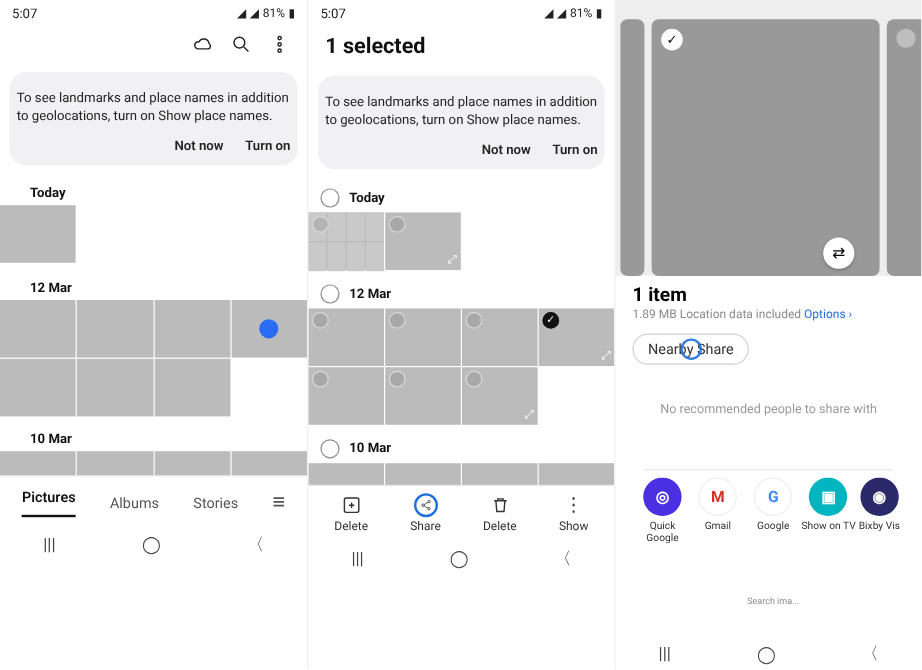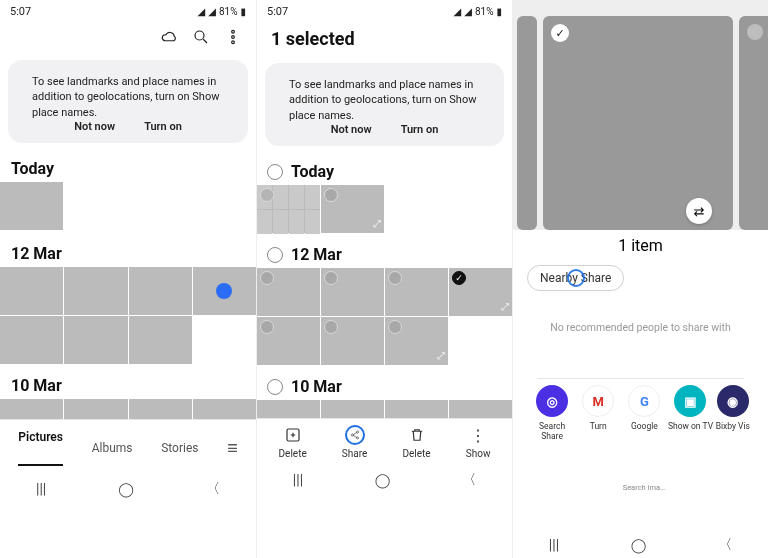--- a/index.html
+++ b/index.html
@@ -11,27 +11,27 @@
   .statusbar { height: 22px; display: flex; align-items: center; justify-content: space-between; padding: 0 10px; font-size: 11px; color: #222; }
   .statusbar .right { display: flex; align-items: center; gap: 3px; font-size: 10px; }
 
   
   .header-icons { display: flex; justify-content: flex-end; align-items: center; gap: 14px; padding: 6px 14px 10px; }
   .icon-btn { width: 18px; height: 18px; display: flex; align-items: center; justify-content: center; color: #222; }
   .icon-btn svg { width: 18px; height: 18px; stroke: #222; fill: none; stroke-width: 1.6; }
   .title-row { padding: 6px 14px 10px; font-size: 18px; font-weight: 700; color: #111; }
 
   
-  .banner { margin: 4px 8px 10px; background: #f1f1f3; border-radius: 14px; padding: 14px 24px 10px; }
+  .banner { margin: 4px 8px 10px; background: #f1f1f3; border-radius: 14px; padding: 14px 6px 10px; }
   .banner-text { font-size: 11px; line-height: 1.4; color: #222; }
-  .banner-actions { display: flex; justify-content: center; gap: 29px; }
+  .banner-actions { display: flex; justify-content: flex-end; gap: 18px; margin-top: 10px; }
   .banner-actions span { font-size: 11px; font-weight: 600; color: #222; }
 
   
-  .date-hdr { font-size: 16px; font-weight: 700; padding: 6px 11px 4px; color: #111; }
+  .date-hdr { font-size: 11px; font-weight: 700; padding: 6px 25px 4px; color: #111; }
   .date-hdr.withcheck { display: flex; align-items: center; gap: 8px; padding-left: 10px; }
   .ring { width: 16px; height: 16px; border: 1.4px solid #888; border-radius: 50%; }
 
   
   .grid { display: grid; gap: 1px; padding: 0; }
   .grid .thumb { background: #bbb; position: relative; }
   .g1 { grid-template-columns: repeat(4, 1fr); }
   .thumb50 { height: 48px; }
 
   .thumb .check { position: absolute; top: 3px; left: 3px; width: 14px; height: 14px; border-radius: 50%; border: 1.4px solid #d9d9d9; background: rgba(0,0,0,0.1); }
@@ -40,21 +40,21 @@
 
   .dot-blue { position: absolute; top: 50%; left: 50%; transform: translate(-50%,-50%); width: 16px; height: 16px; background: #2a6df4; border-radius: 50%; }
 
   
   .weather { background: #2d2b1b; }
   .subgrid { display: grid; grid-template-columns: repeat(4,1fr); gap: 1px; }
   .subgrid div { height: 24px; background: #c9c9c9; }
 
   
   .bottom-tabs1 { display: flex; align-items: center; justify-content: space-around; border-top: 1px solid #e6e6e6; padding: 10px 4px; font-size: 12px; color: #555; }
-  .bottom-tabs1 .active { color: #111; font-weight: 600; border-bottom: 2px solid #111; padding-bottom: 20px; }
+  .bottom-tabs1 .active { color: #111; font-weight: 600; border-bottom: 2px solid #111; padding-bottom: 8px; }
 
   .bottom-tabs2 { display: flex; align-items: center; justify-content: space-around; border-top: 1px solid #e6e6e6; padding: 6px 4px 8px; font-size: 10px; color: #333; }
   .bottom-tabs2 .tbtn { display: flex; flex-direction: column; align-items: center; gap: 3px; }
   .bottom-tabs2 .tbtn .ico { width: 20px; height: 20px; display: flex; align-items: center; justify-content: center; }
   .share-highlight { border: 2px solid #1f6fe0; border-radius: 50%; padding: 3px; }
 
   
   .navbar { height: 26px; display: flex; align-items: center; justify-content: space-around; color: #444; }
   .navbar span { font-size: 14px; }
 
@@ -62,21 +62,21 @@
   .s3-top { background: #eee; height: 230px; position: relative; padding: 16px 6px 0 4px; display: flex; gap: 6px; overflow: hidden; }
   .s3-top .panel { border-radius: 6px; background: #999; position: relative; overflow: hidden; }
   .panel.p0 { flex: 0 0 20px; }
   .panel.p1 { flex: 0 0 190px; }
   .panel.p2 { flex: 0 0 40px; }
   .panel .topcheck { position: absolute; top: 8px; left: 8px; width: 18px; height: 18px; border-radius: 50%; background: #fff; display: flex; align-items: center; justify-content: center; font-size: 11px; color: #111; }
   .panel .plaindot { position: absolute; top: 8px; left: 8px; width: 16px; height: 16px; border-radius: 50%; background: #bdbdbd; }
   .swap-btn { position: absolute; bottom: 6px; right: 56px; width: 26px; height: 26px; background: #fff; border-radius: 50%; box-shadow: 0 1px 3px rgba(0,0,0,.25); display: flex; align-items: center; justify-content: center; font-size: 13px; }
 
   .share-sheet { flex: 1; background: #fff; border-top-left-radius: 18px; border-top-right-radius: 18px; padding: 14px 14px 0; display: flex; flex-direction: column; margin-top: -8px; }
-  .share-title { font-size: 16px; font-weight: 400; text-align: center; }
+  .share-title { font-size: 16px; font-weight: 700; }
   .share-sub { font-size: 10px; color: #8a8a8a; margin-top: 2px; }
   .share-sub .opt { color: #1f6fe0; }
   .chip { margin-top: 10px; align-self: flex-start; border: 1px solid #d0d0d0; border-radius: 16px; padding: 5px 12px; font-size: 12px; color: #333; position: relative; }
   .chip::after { content: ''; position: absolute; top: 50%; left: 50%; width: 14px; height: 14px; border: 2px solid #1f6fe0; border-radius: 50%; transform: translate(-50%,-50%); pointer-events: none; opacity: 0.9; }
   .share-msg { text-align: center; font-size: 10.5px; color: #9a9a9a; margin: 30px 0 44px; }
   .app-row { display: flex; justify-content: space-between; padding: 0 2px 10px; overflow: hidden; }
   .app { display: flex; flex-direction: column; align-items: center; width: 48px; font-size: 8.5px; color: #333; text-align: center; gap: 4px; }
   .app .ap { width: 32px; height: 32px; border-radius: 50%; display: flex; align-items: center; justify-content: center; font-weight: 700; font-size: 13px; color: #fff; }
   .app .lbl2 { font-size: 7.5px; color: #8a8a8a; margin-top: 48px; }
 
@@ -311,31 +311,35 @@
     <div class="panel p2 sky">
       <span class="plaindot"></span>
     </div>
     <div class="swap-btn">
         <span>⇄</span>
       </div>
   </div>
 
   <div class="share-sheet">
     <div class="share-title">1 item</div>
+    <div class="share-sub">
+      <span>1.89 MB Location data included</span>
+      <span class="opt"><span>Options</span><span> ›</span></span>
+    </div>
     <div class="chip">Nearby Share</div>
     <div class="share-msg">No recommended people to share with</div>
     <div class="sep"></div>
     <div class="app-row">
       <div class="app">
         <span class="ap" style="background:#4b2fe3">◎</span>
-        <span>Search Share</span>
+        <span>Quick Google</span>
       </div>
       <div class="app">
         <span class="ap" style="background:#fff;border:1px solid #eee;color:#d93025">M</span>
-        <span>Turn</span>
+        <span>Gmail</span>
       </div>
       <div class="app">
         <span class="ap" style="background:#fff;border:1px solid #eee;color:#4285F4">G</span>
         <span>Google</span>
         <span class="lbl2">Search ima...</span>
       </div>
       <div class="app">
         <span class="ap" style="background:#00b5c0">▣</span>
         <span>Show on TV</span>
       </div>

